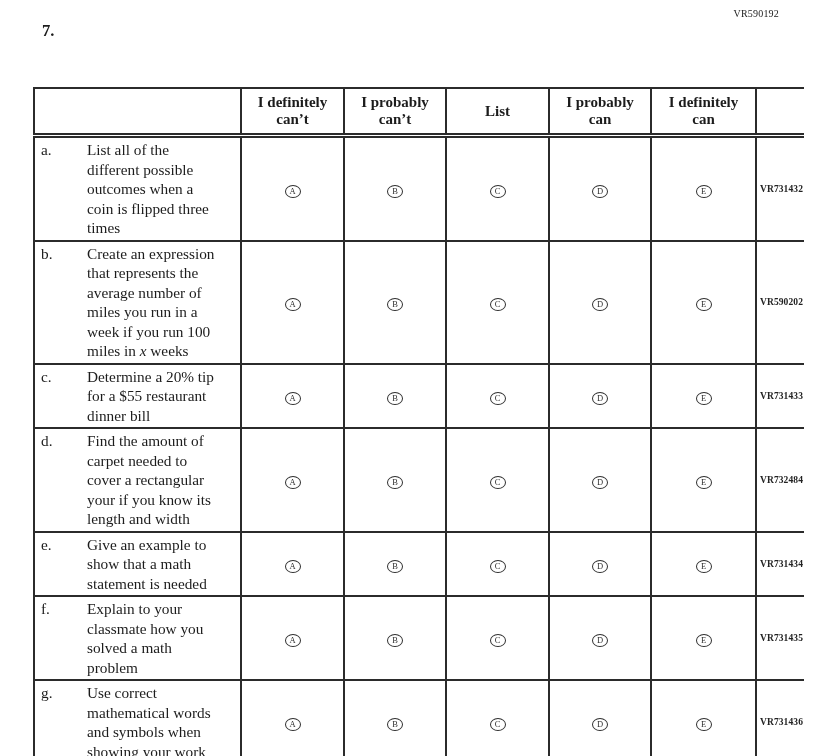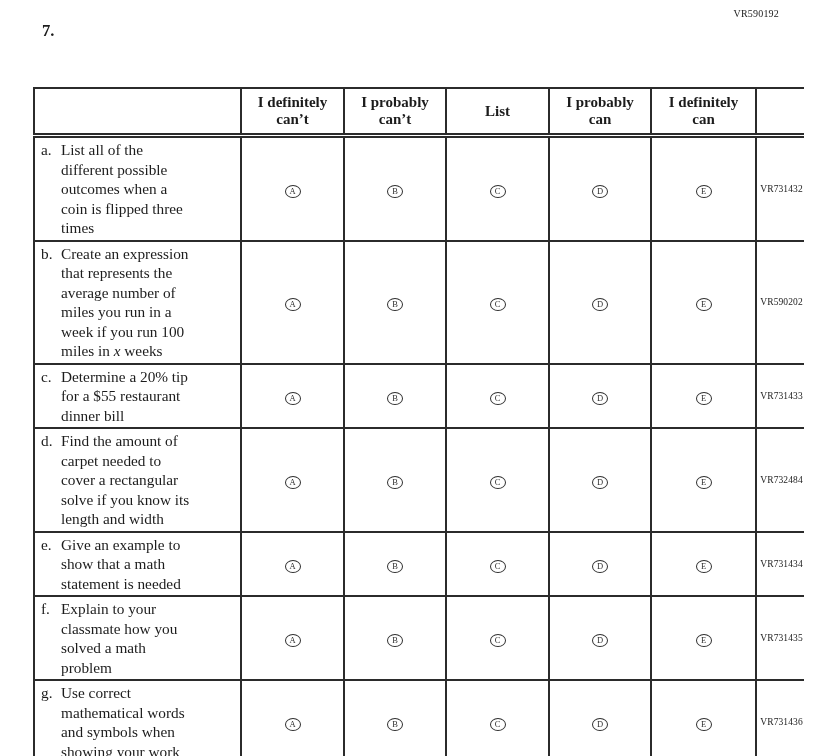--- a/index.html
+++ b/index.html
@@ -33,34 +33,34 @@
     height: 40px;
     border-bottom: 5px double #2b2b2b;
     font-size: 15px; font-weight: bold; line-height: 17px;
     text-align: center; vertical-align: middle;
     white-space: pre-line; padding: 2px 0;
   }
 
   td.stem { vertical-align: top; padding: 2px 3px 2px 6px; }
   .stem-inner { display: flex; font-size: 15.3px; line-height: 19.5px; }
   .letter { width: 20px; flex: none; }
-  .stem-text { white-space: pre-line; }
+  .stem-text { white-space: pre-line; margin-left: 26px; }
 
   td.opt { text-align: center; vertical-align: middle; }
   .bubble {
     display: inline-block; box-sizing: border-box;
     width: 16px; height: 13px;
     border: 1px solid #2f2f2f; border-radius: 50%;
     font-size: 8.5px; line-height: 11.5px; text-align: center;
     color: #2f2f2f; background: #fff;
   }
 
   td.code {
     text-align: center; vertical-align: middle;
-    font-size: 9.5px; letter-spacing: 0.1px; padding: 0 1px; color: #222;
+    font-size: 9.5px; letter-spacing: 0.1px; padding: 0 1px; color: #222; font-weight: bold;
   }
 </style>
 </head>
 <body>
 
 <div class="page">
 
   <div class="corner-code">VR590192</div>
 
   <div class="question">
@@ -146,21 +146,21 @@
           <td class="opt"><span class="bubble">E</span></td>
           <td class="code">VR731433</td>
         </tr>
         <tr style="height: 98px;">
           <td class="stem">
             <div class="stem-inner">
               <span class="letter">d.</span>
               <span class="stem-text">Find the amount of
 carpet needed to
 cover a rectangular
-solve if you know its
+your if you know its
 length and width</span>
             </div>
           </td>
           <td class="opt"><span class="bubble">A</span></td>
           <td class="opt"><span class="bubble">B</span></td>
           <td class="opt"><span class="bubble">C</span></td>
           <td class="opt"><span class="bubble">D</span></td>
           <td class="opt"><span class="bubble">E</span></td>
           <td class="code">VR732484</td>
         </tr>

